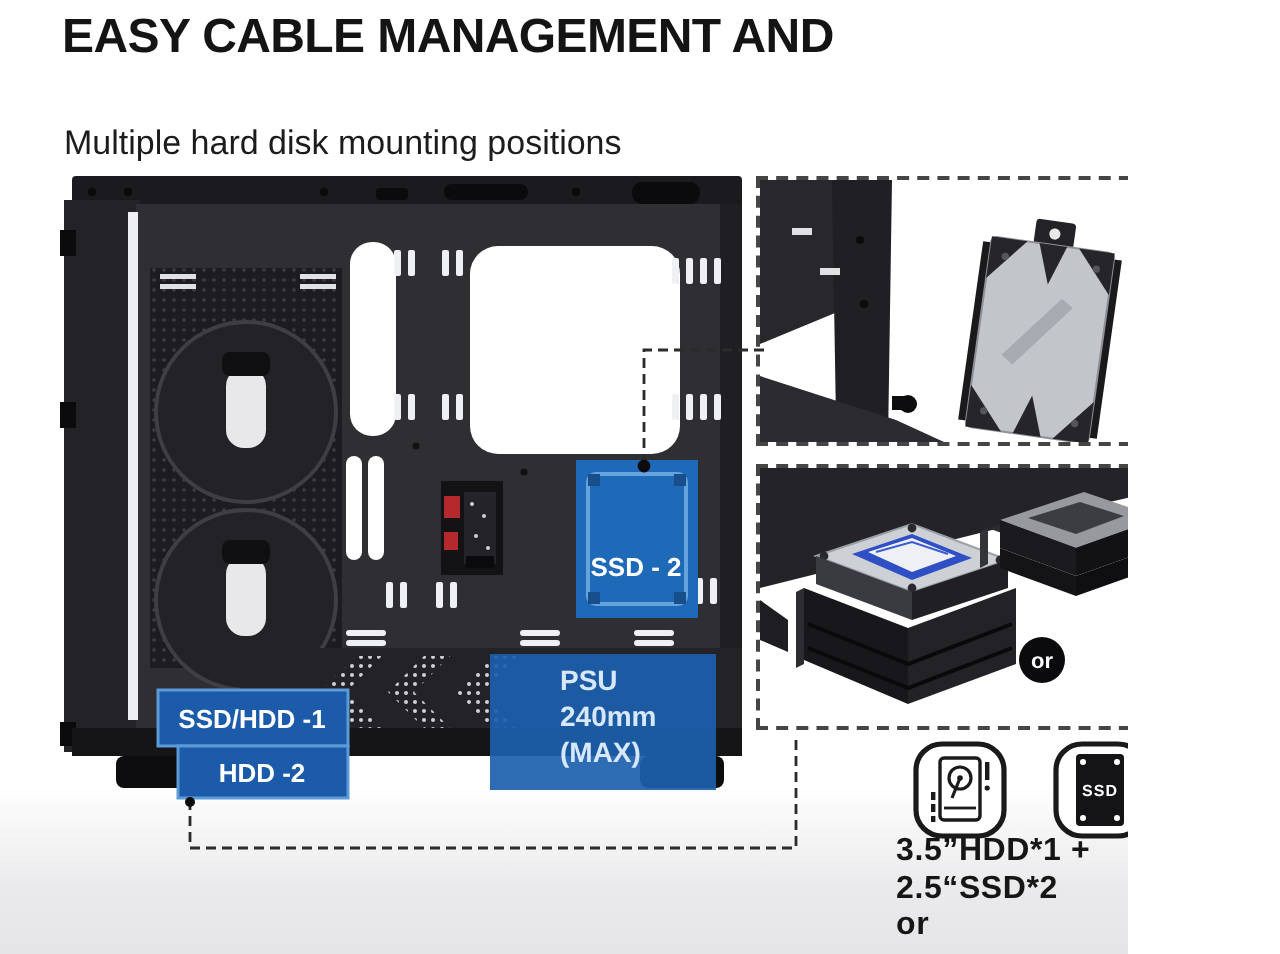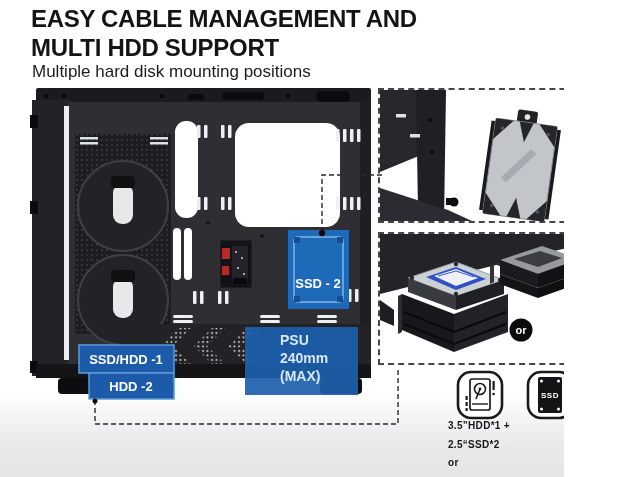--- a/index.html
+++ b/index.html
@@ -24,33 +24,32 @@
     position:absolute; left:378px; width:258px; background:#ffffff;
     border:2px dashed #454545; overflow:hidden;
   }
   .panel-top    { top:88px;  height:135px; }
   .panel-middle { top:232px; height:133px; }
   .icon-svg { position:absolute; }
   .hdd-icon-box { left:455px; top:368px; }
   .ssd-icon-box { left:525px; top:368px; }
   .capacity-text {
     position:absolute; left:448px; top:417px;
-    font-size:10px; font-weight:700; color:#161616;
+    font-size:16px; font-weight:700; color:#161616;
     line-height:18.5px; letter-spacing:0.3px;
   }
   svg text { font-family:"Liberation Sans", sans-serif; }
 </style>
 </head>
 <body>
 
 <div class="page">
 
   <div class="title">
     <div>EASY CABLE MANAGEMENT AND</div>
-    <div>MULTI HDD SUPPORT</div>
   </div>
   <div class="subtitle">Multiple hard disk mounting positions</div>
 
   <svg class="case-svg" width="345" height="312" viewBox="0 0 345 312">
     <defs>
       <pattern id="mesh" width="5" height="5" patternUnits="userSpaceOnUse">
         <circle cx="2" cy="2" r="0.9" fill="#3c3c43"></circle>
       </pattern>
       <pattern id="chev" width="4.5" height="4.5" patternUnits="userSpaceOnUse">
         <circle cx="2" cy="2" r="1" fill="#cfd2d8"></circle>

